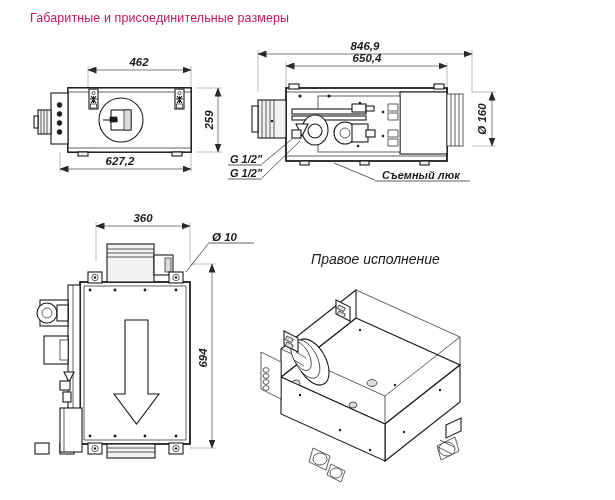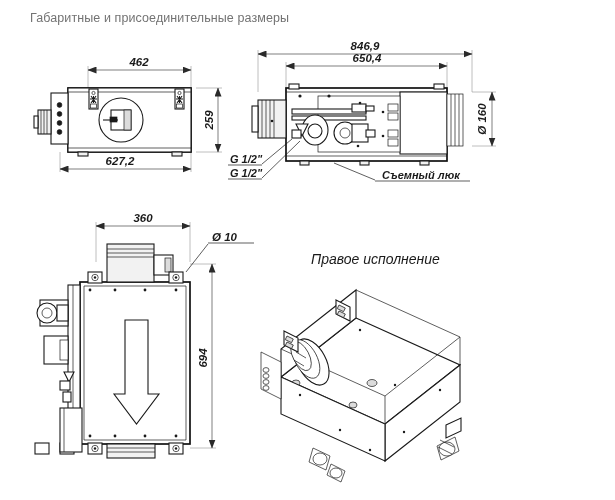--- a/index.html
+++ b/index.html
@@ -7,21 +7,21 @@
     width:615px;height:500px;
     background:#ffffff;
     font-family:"Liberation Sans", sans-serif;
     overflow:hidden;
     position:relative;
   }
   #page-title{
     position:absolute;
     left:30px; top:11px;
     font-size:12.5px;
-    color:#737373;
+    color:#be185d;
     letter-spacing:.1px;
     white-space:nowrap;
   }
   #drawing-canvas{
     position:absolute;
     left:0; top:0;
     width:615px; height:500px;
   }
   .dim-text{
     font-family:"Liberation Sans", sans-serif;

